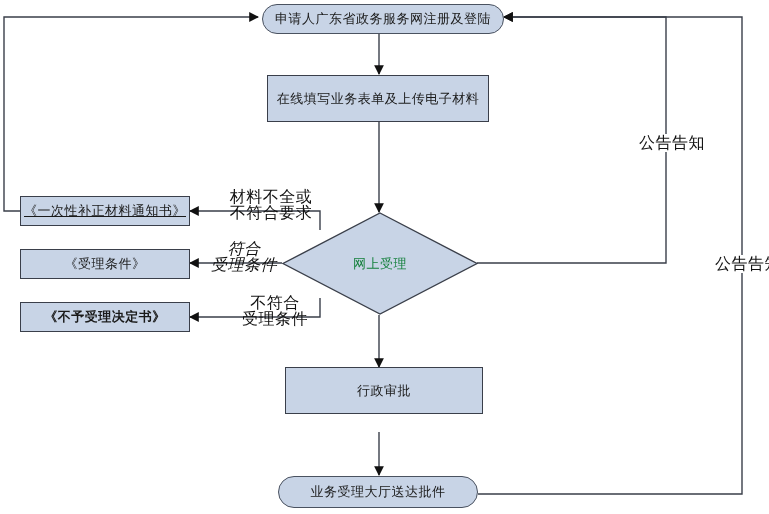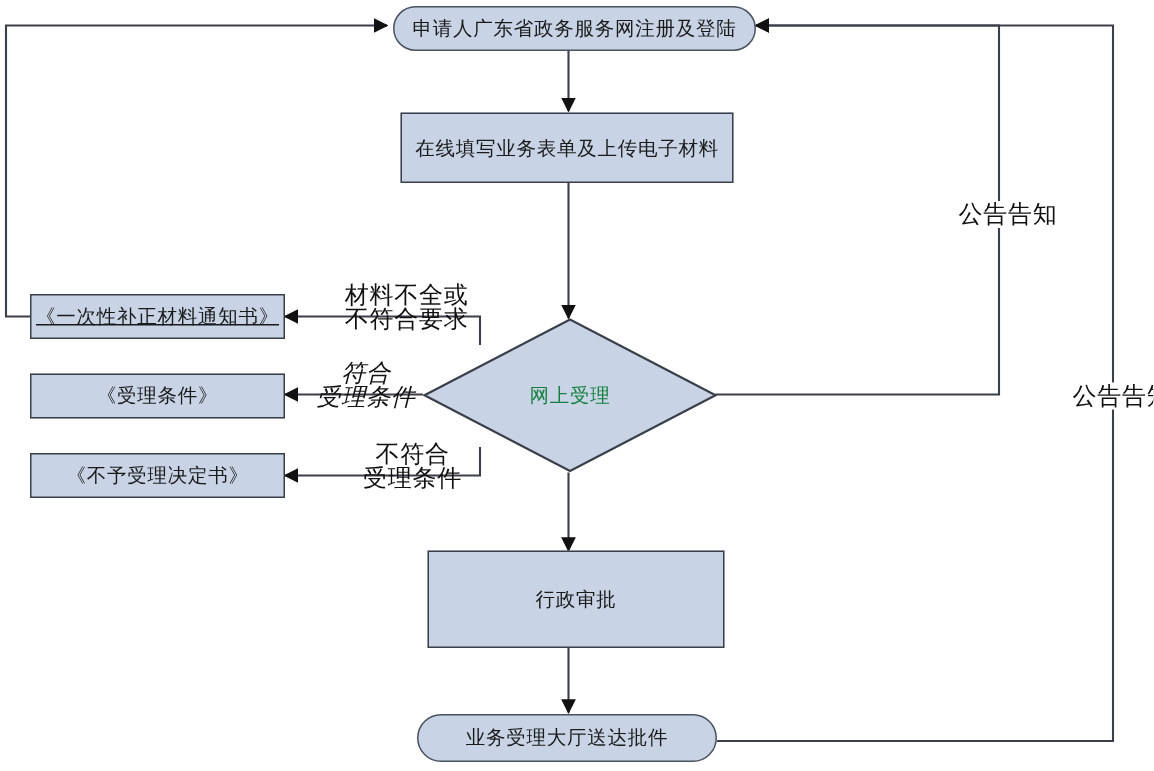--- a/index.html
+++ b/index.html
@@ -129,25 +129,25 @@
   </div>
 
   <div class="node proc" style="left:20px; top:196px; width:170px; height:30px;text-decoration:underline;">
     <span>《一次性补正材料通知书》</span>
   </div>
 
   <div class="node proc" style="left:20px; top:249px; width:170px; height:30px;">
     <span>《受理条件》</span>
   </div>
 
-  <div class="node proc" style="left:20px; top:302px; width:170px; height:30px;">
+  <div class="node proc" style="left:20px; top:302px; width:170px; height:30px;font-weight:bold;">
     <span>《不予受理决定书》</span>
   </div>
 
-  <div class="node proc" style="left:285px; top:367px; width:198px; height:65px;">
+  <div class="node proc" style="left:285px; top:367px; width:198px; height:47px;">
     <span>行政审批</span>
   </div>
 
   <div class="node term" style="left:278px; top:476px; width:200px; height:32px;">
     <span>业务受理大厅送达批件</span>
   </div>
 
   <div class="edge-label center" style="left:222px; top:189px; width:98px;">
     <div>材料不全或</div>
     <div>不符合要求</div>

